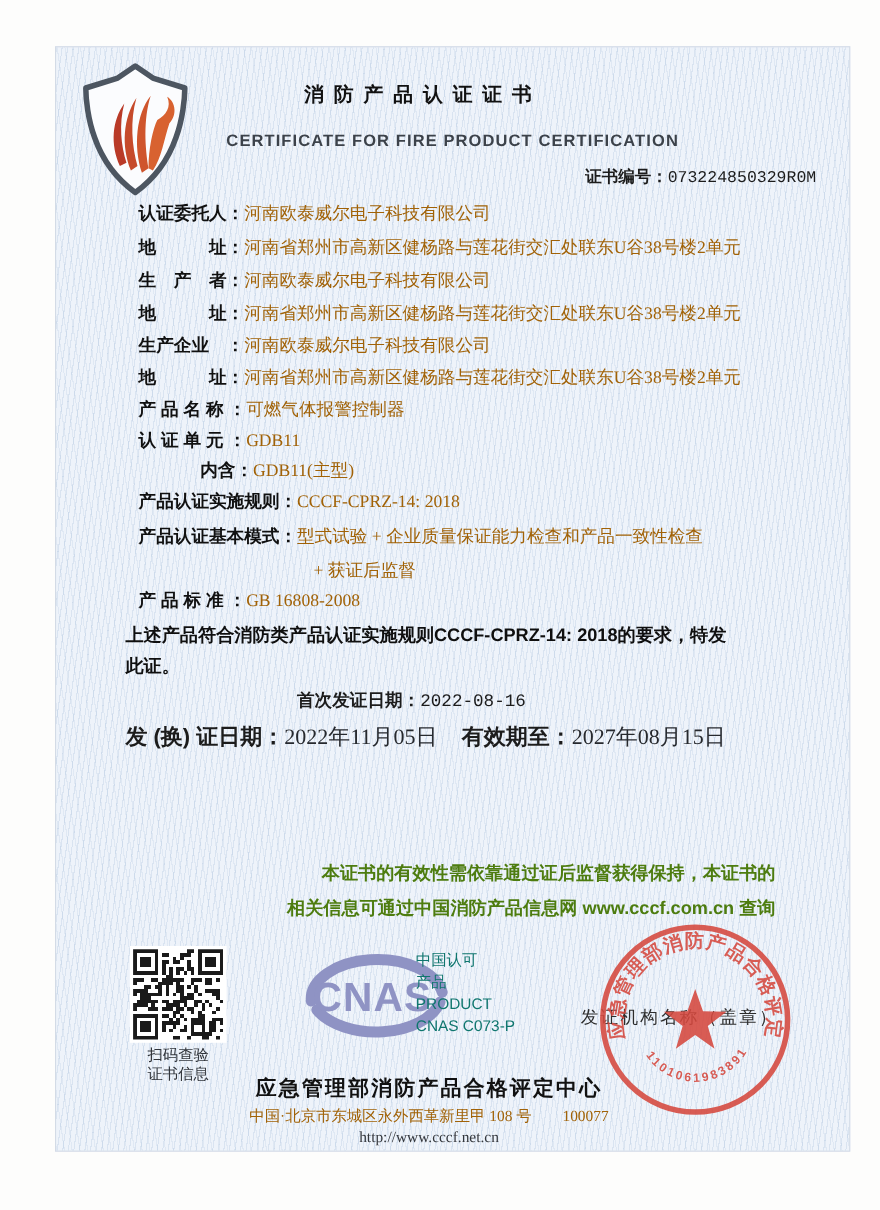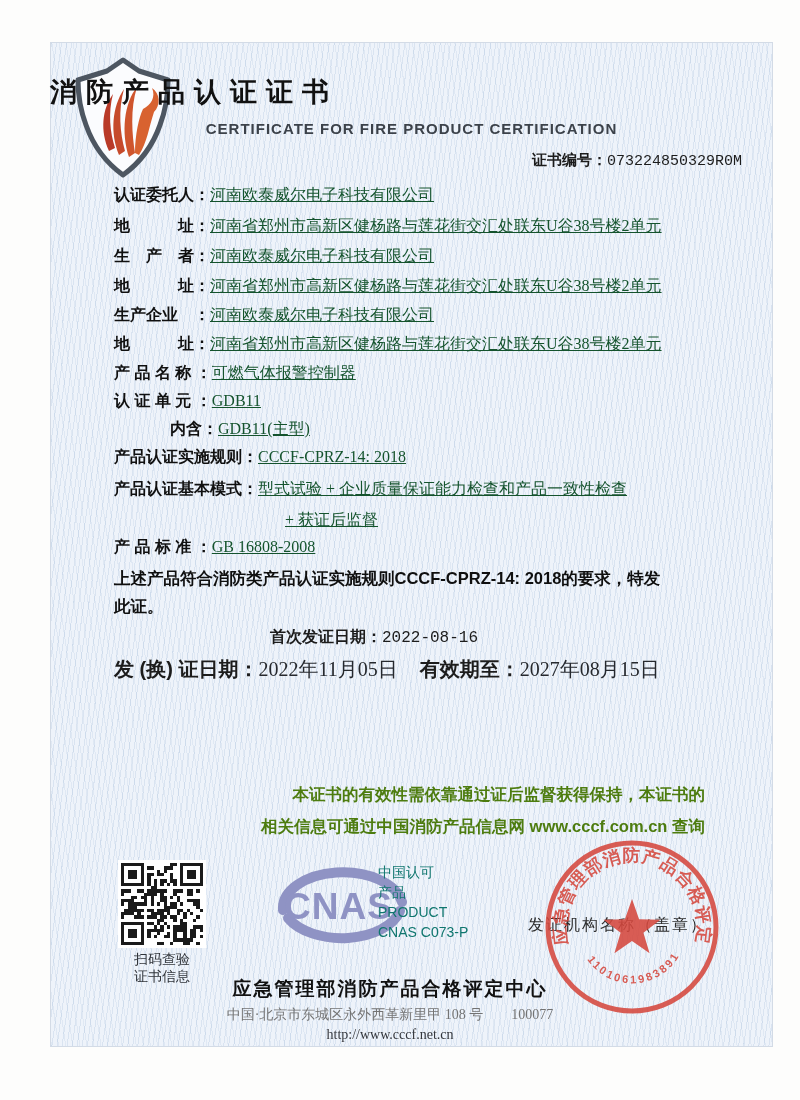--- a/index.html
+++ b/index.html
@@ -5,47 +5,47 @@
   html,body{margin:0;padding:0;}
   body{width:800px;height:1100px;background:#ffffff;font-family:"Liberation Sans",sans-serif;color:#1c1c1c;position:relative;overflow:hidden;}
   .page{position:absolute;left:0;top:0;width:800px;height:1100px;background:#fdfdfc;}
   .panel{position:absolute;left:50px;top:42px;width:723px;height:1005px;
     background-color:#eef3fa;
     background-image:
       repeating-linear-gradient(98deg, rgba(134,166,204,.20) 0 1px, rgba(255,255,255,0) 1px 5px),
       repeating-linear-gradient(82deg, rgba(134,166,204,.14) 0 1px, rgba(255,255,255,0) 1px 7px);
     border:1px solid #d3dbe6;box-sizing:border-box;}
   .abs{position:absolute;}
-  .title{left:50px;top:74px;width:669px;font-size:27px;font-weight:bold;letter-spacing:9px;color:#111;}
+  .title{left:50px;top:74px;width:669px;text-align:center;font-size:18px;font-weight:bold;letter-spacing:9px;color:#111;}
   .subtitle{left:50px;top:120px;width:723px;text-align:center;font-size:15px;letter-spacing:1px;color:#3c424a;font-weight:bold;}
   .certno{top:151px;right:58px;font-size:15px;}
   .certno .lbl{font-weight:bold;}
   .mono{font-family:"Liberation Mono",monospace;}
   .serifv{font-family:"Liberation Serif",serif;color:#26292e;}
   .row{left:114px;font-size:16px;line-height:21px;white-space:nowrap;}
-  .row .lbl{font-weight:bold;color:#101010;}
-  .row .val{font-family:"Liberation Serif",serif;color:#14532d;text-decoration:underline;}
+  .row .lbl{font-weight:bold;color:#101010;margin-left:12px;}
+  .row .val{font-family:"Liberation Serif",serif;color:#a16207;}
   .indent1{left:170px;}
   .indent2{left:285px;}
   .statement{left:114px;width:600px;font-size:16.5px;line-height:28px;font-weight:bold;color:#0f0f0f;}
   .firstissue{left:270px;font-size:16px;}
   .firstissue .lbl{font-weight:bold;}
   .issuerow{left:114px;font-size:20px;white-space:nowrap;}
   .issuerow .lbl{font-weight:bold;}
   .issuerow .gap{display:inline-block;width:22px;}
   .notice{left:55px;top:778px;width:650px;text-align:right;font-size:16.5px;line-height:32px;font-weight:bold;color:#4d7c0f;}
   .qr-wrap{left:118px;top:860px;width:88px;height:88px;background:#fff;padding:3px;box-sizing:border-box;}
   .qr-wrap svg{width:100%;height:100%;display:block;}
   .qr-caption{left:110px;top:951px;width:104px;text-align:center;font-size:14px;line-height:17px;color:#30343a;}
   .cnas-wrap{left:236px;top:860px;width:132px;height:88px;margin-left:40px;}
   .accr{left:378px;top:862px;font-size:14px;line-height:20px;color:#0f766e;}
   .stamp-caption{left:528px;top:915px;width:230px;font-size:16px;letter-spacing:2px;font-family:"Liberation Serif",serif;color:#2c2c2c;z-index:1;}
   .seal{left:537px;top:832px;width:190px;height:190px;z-index:2;opacity:.88;}
   .orgname{left:60px;top:976px;width:660px;text-align:center;font-size:19px;font-weight:bold;letter-spacing:2px;color:#111;z-index:1;}
-  .orgaddr{left:60px;top:1006px;width:660px;text-align:center;font-size:14px;font-family:"Liberation Serif",serif;color:#737373;}
+  .orgaddr{left:60px;top:1006px;width:660px;text-align:center;font-size:14px;font-family:"Liberation Serif",serif;color:#a16207;}
   .orgurl{left:60px;top:1027px;width:660px;text-align:center;font-size:14px;font-family:"Liberation Serif",serif;color:#33363c;}
   .shield{left:63px;top:55px;width:120px;height:126px;}
 </style>
 </head>
 <body>
 
 <div class="page">
   <div class="panel"></div>
 
   <svg class="abs shield" viewBox="0 0 120 126">

